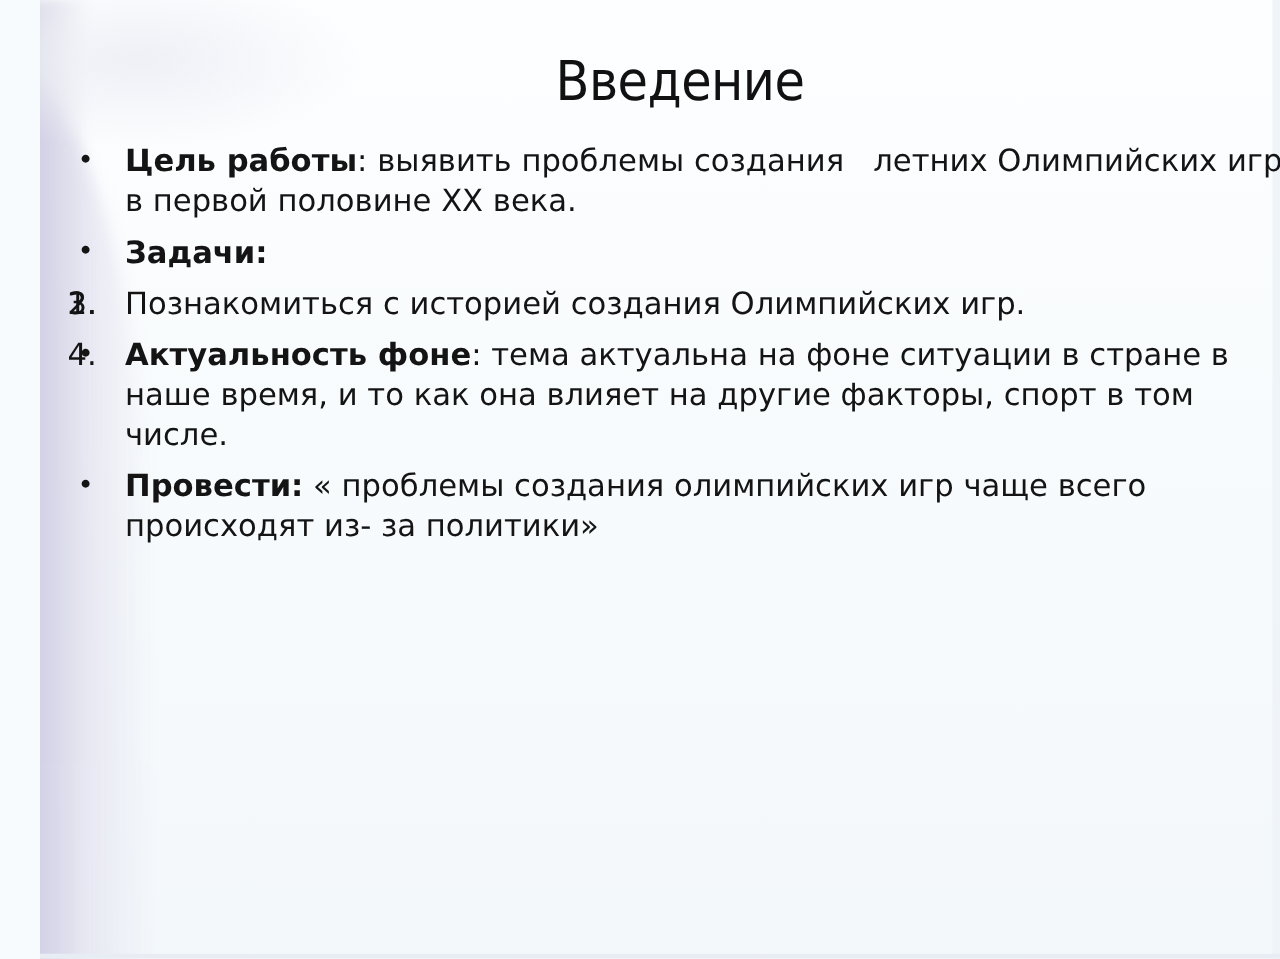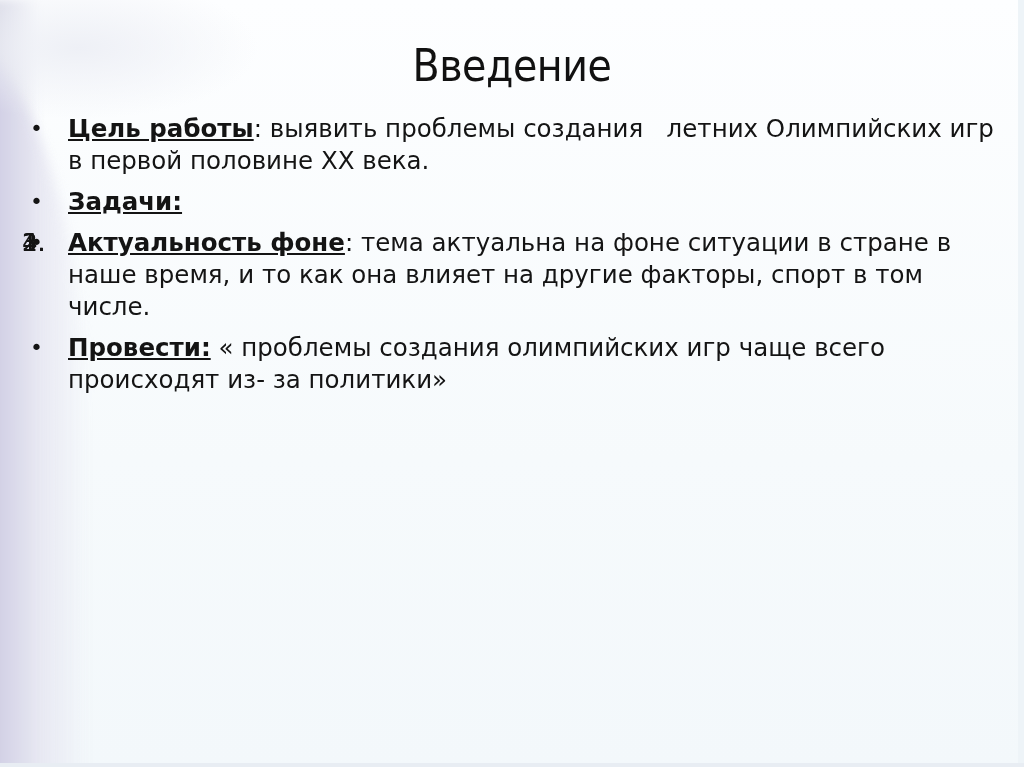--- a/index.html
+++ b/index.html
@@ -13,20 +13,21 @@
       position: relative;
       background: #f7fbfd;
       font-family: "DejaVu Sans", "Liberation Sans", sans-serif;
       color: #141414;
     }
     .slide {
       position: absolute;
       inset: 0;
       background: linear-gradient(180deg, #fdfeff 0%, #f6fafc 60%, #f3f8fb 100%);
       overflow: hidden;
+      margin-left: 32px;
     }
     
     .swoosh {
       position: absolute;
       left: -60px;
       top: 40px;
       width: 150px;
       height: 760px;
       background: linear-gradient(90deg, #b9b6d6 0%, #cfcde4 35%, #e6e6f1 65%, rgba(246,248,252,0) 100%);
       border-top-right-radius: 140px 420px;
@@ -100,21 +101,20 @@
       top: 0;
       width: 44px;
       text-align: left;
     }
     .marker.bullet {
       left: 8px;
       font-size: 22px;
     }
     .bold {
       font-weight: bold;
-      text-decoration: underline;
     }
     .txt {
       display: inline;
     }
   </style>
 </head>
 <body>
 
 <div class="slide">
   <div class="swoosh2"></div>
@@ -139,20 +139,21 @@
     <div class="item">
       <span class="marker">1.</span>
     </div>
 
     <div class="item">
       <span class="marker">2.</span>
     </div>
 
     <div class="item">
       <span class="marker">3.</span>
+      <span class="txt">Познакомиться с историей создания Олимпийских игр.</span>
     </div>
 
     <div class="item">
       <span class="marker">4.</span>
     </div>
 
     <div class="item">
       <span class="marker bullet">•</span>
       <span class="bold">Актуальность фоне</span><span>:</span><span class="txt"> тема актуальна на фоне ситуации в стране в наше время, и то как она влияет на другие факторы, спорт в том числе.</span>
     </div>

